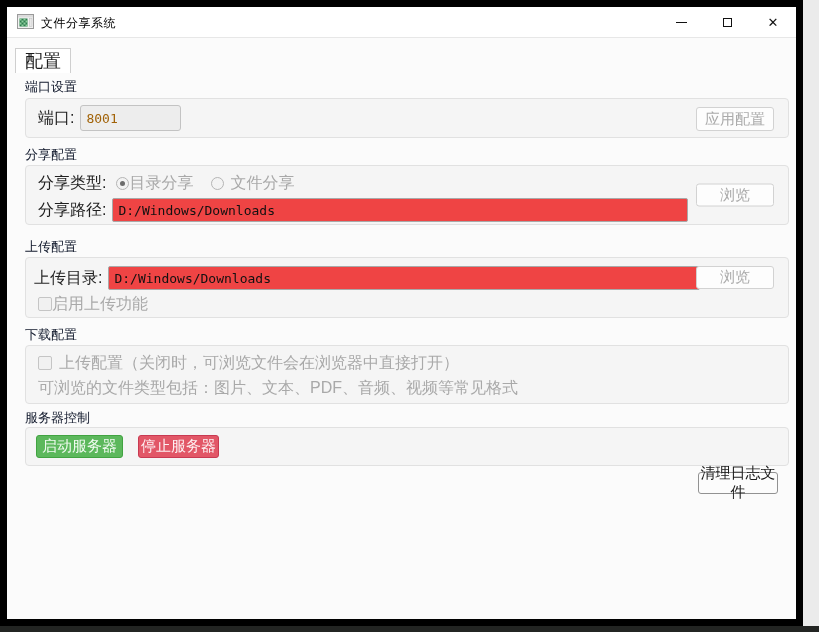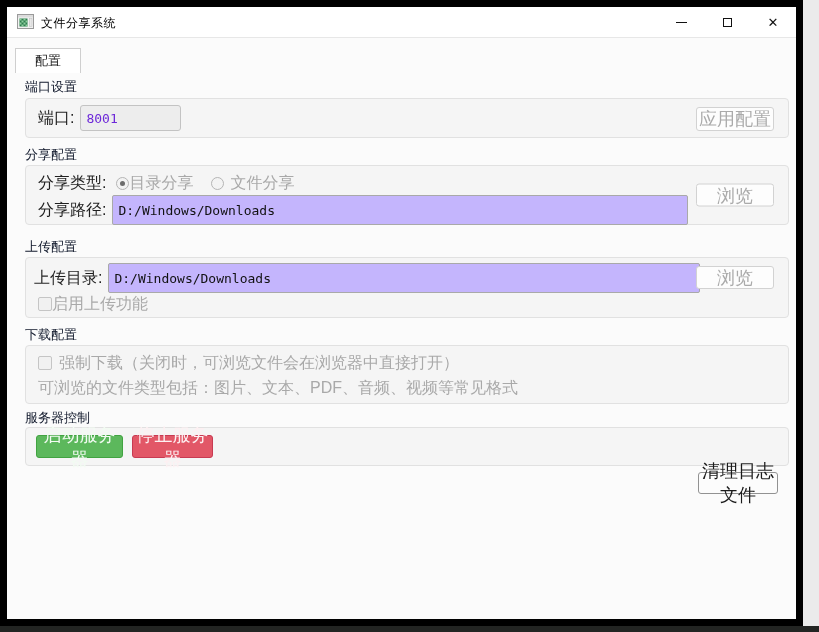--- a/index.html
+++ b/index.html
@@ -25,47 +25,47 @@
   .title-text { position:absolute; left:34px; top:8px; font-size:12px; color:#000; letter-spacing:.5px; }
   .win-btns { position:absolute; right:0; top:0; height:31px; display:flex; }
   .win-btn { width:46px; height:31px; display:flex; align-items:center; justify-content:center; cursor:default; }
   .glyph-min { width:11px; height:0; border-top:1px solid #111; display:block; }
   .glyph-max { width:9px; height:9px; border:1px solid #111; display:block; }
   .glyph-close { font-size:13px; color:#111; line-height:1; font-family:"DejaVu Sans",sans-serif; }
 
   
   .tabstrip { position:absolute; left:8px; top:41px; height:25px; display:flex; align-items:flex-end; }
   .tab {
-    padding:0 19px; font-size:13px; color:#1d1d1d; background:#ececec;
+    padding:0 9px; font-size:18px; color:#1d1d1d; background:#ececec;
     border:1px solid #cfcfcf; border-bottom:none; height:22px; line-height:21px; margin-right:18px;
   }
   .tab.selected { background:#ffffff; height:25px; line-height:24px; position:relative; z-index:2; }
   .tab-underline { position:absolute; left:8px; right:9px; top:65px; border-top:1px solid #e3e3e3; }
 
   
   .content { position:absolute; left:0; top:32px; right:0; bottom:0; background:#fbfbfb; }
   .sec-heading { position:absolute; left:18px; font-size:13px; color:#0f172a; }
   .groupbox {
     position:absolute; left:18px; width:764px;
     background:#f5f5f5; border:1px solid #e1e1e1; border-radius:4px;
   }
   .lbl { font-size:16px; color:#1f1f1f; white-space:nowrap; }
   .lbl.dim { color:#a9a9a9; }
 
   input.txt {
-    height:30px; border:1px solid #a9a9a9; border-radius:2px; background:#c4b5fd;
+    height:24px; border:1px solid #a9a9a9; border-radius:2px; background:#ef4444;
     font-family:"DejaVu Sans Mono","Liberation Mono",monospace; font-size:13px; color:#111;
     padding:0 5px; outline:none;
   }
   input.txt.disabled {
-    background:#ededed; border-color:#c3c3c3; color:#6d28d9; height:26px; border-radius:3px;
+    background:#ededed; border-color:#c3c3c3; color:#a16207; height:26px; border-radius:3px;
   }
 
   .btn {
-    font-size:18px; border-radius:3px; border:1px solid #d2d2d2; background:#fdfdfd;
+    font-size:15px; border-radius:3px; border:1px solid #d2d2d2; background:#fdfdfd;
     display:inline-flex; align-items:center; justify-content:center; cursor:default;
   }
   .btn.dim { color:#aaaaaa; }
   .btn.strong { color:#1a1a1a; border-color:#929292; background:#fcfcfc;margin-top:36px; }
 
   .radio { width:13px; height:13px; border-radius:50%; border:1px solid #b5b5b5; background:#f3f3f3; display:inline-block; position:relative; }
   .radio.on::after { content:""; position:absolute; left:3px; top:3px; width:5px; height:5px; border-radius:50%; background:#6d6d6d; }
   .checkbox { width:14px; height:14px; border:1px solid #c5c5c5; border-radius:2px; background:#f1f1f1; display:inline-block; }
 
   .row { position:absolute; display:flex; align-items:center; }
@@ -163,30 +163,30 @@
         <div class="row" style="left:12px; top:38px; height:16px;">
           <span class="checkbox"></span>
           <span class="lbl dim" style="margin-left:0;">启用上传功能</span>
         </div>
       </div>
 
       <div class="sec-heading h-down">下载配置</div>
       <div class="groupbox box-down">
         <div class="row" style="left:12px; top:9px; height:16px;">
           <span class="checkbox"></span>
-          <span class="lbl dim" style="margin-left:7px;">强制下载（关闭时，可浏览文件会在浏览器中直接打开）</span>
+          <span class="lbl dim" style="margin-left:7px;">上传配置（关闭时，可浏览文件会在浏览器中直接打开）</span>
         </div>
         <div class="row" style="left:12px; top:34px; height:16px;">
           <span class="lbl dim">可浏览的文件类型包括：图片、文本、PDF、音频、视频等常见格式</span>
         </div>
       </div>
 
       <div class="sec-heading h-server">服务器控制</div>
       <div class="groupbox box-server">
-        <div class="row" style="left:10px; top:0; height:100%;">
+        <div class="row" style="left:10px; top:0; height:100%;gap:6px;">
           <button class="btn btn-start">启动服务器</button>
           <button class="btn btn-stop">停止服务器</button>
         </div>
         <button class="btn btn-clear strong">清理日志文件</button>
       </div>
 
     </div>
   </div>
 
   <div class="right-gap"></div>

